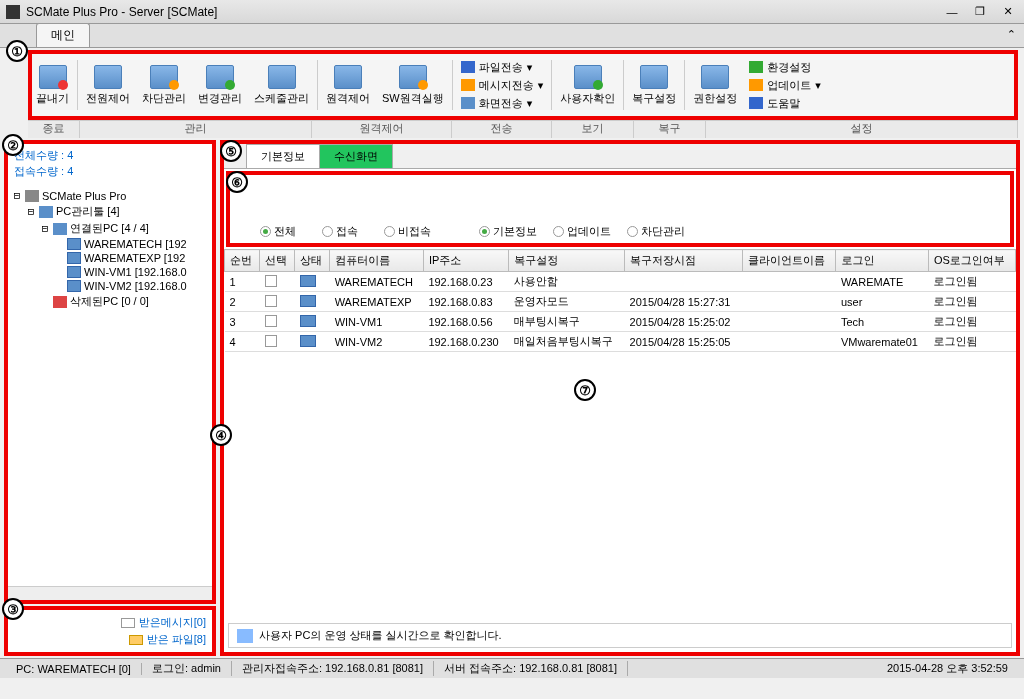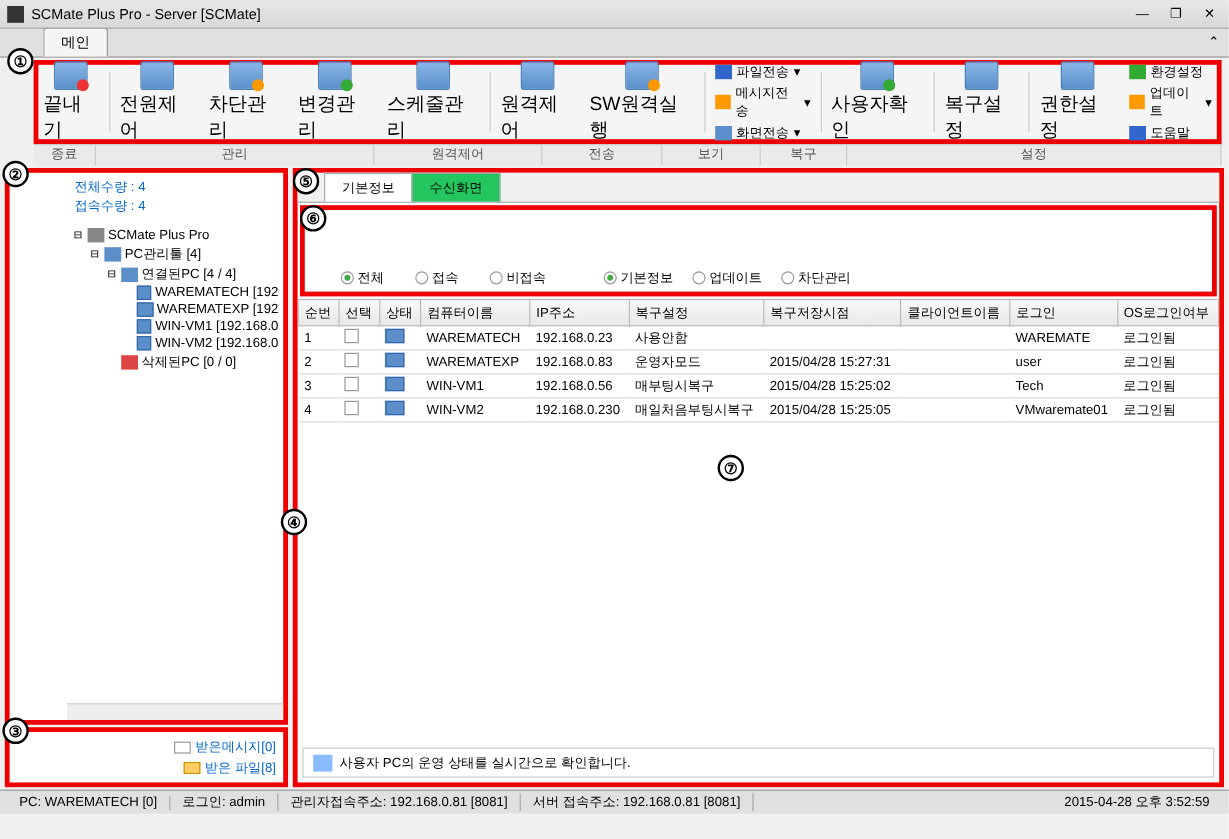--- a/index.html
+++ b/index.html
@@ -19,38 +19,38 @@
 
 
 .ribbon-wrap { position: relative; }
 .ribbon { background: #f5f5f5; display: flex; height: 70px; border: 4px solid #e00; margin: 2px 6px 0 28px; position: relative; }
 .ribbon-items { display: flex; gap: 4px; flex: 1; align-items: center; }
 .ribbon-item { display: flex; flex-direction: column; align-items: center; gap: 2px; cursor: pointer; padding: 2px 4px; }
 .ribbon-item .icon { width: 28px; height: 24px; background: linear-gradient(#89b7e8, #5a8fc9); border: 1px solid #4a7fb9; border-radius: 2px; position: relative; }
 .ribbon-item .icon.red::after { content: ""; position: absolute; right: -2px; bottom: -2px; width: 10px; height: 10px; background: #e33; border-radius: 50%; }
 .ribbon-item .icon.green::after { content: ""; position: absolute; right: -2px; bottom: -2px; width: 10px; height: 10px; background: #3a3; border-radius: 50%; }
 .ribbon-item .icon.orange::after { content: ""; position: absolute; right: -2px; bottom: -2px; width: 10px; height: 10px; background: #f90; border-radius: 50%; }
-.ribbon-label { font-size: 16px; }
+.ribbon-label { font-size: 11px; }
 .small-items { display: flex; flex-direction: column; gap: 1px; justify-content: center; }
 .small-item { display: flex; align-items: center; gap: 4px; font-size: 11px; cursor: pointer; padding: 1px 4px; }
 .small-item .sicon { width: 14px; height: 12px; background: #5a8fc9; display: inline-block; }
 .small-item .sicon.green { background: #3a3; }
 .small-item .sicon.orange { background: #f90; }
 .small-item .sicon.blue { background: #36c; }
 
 
 .ribbon-footers { display: flex; background: #eaeaea; height: 18px; margin: 0 6px 0 28px; font-size: 11px; color: #555; border-top: 1px solid #ccc; }
 .footer-label { text-align: center; border-right: 1px solid #ccc; }
 
 
 .callout { position: absolute; width: 22px; height: 22px; border: 2px solid #000; border-radius: 50%; background: #fff; display: flex; align-items: center; justify-content: center; font-weight: bold; font-size: 13px; z-index: 10; }
 
 
 .content { display: flex; height: 516px; margin: 2px 4px; gap: 4px; }
-.left-pane { width: 236px; display: flex; flex-direction: column; border: 4px solid #e00; background: #fff; padding-left: 48px; }
+.left-pane { width: 212px; display: flex; flex-direction: column; border: 4px solid #e00; background: #fff; }
 .counts { padding: 4px 6px; color: #0066cc; font-size: 12px; }
 .counts div { margin-bottom: 1px; }
 .tree { flex: 1; padding: 4px; overflow: auto; }
 .tree-node { display: flex; align-items: center; gap: 3px; padding: 1px 0; white-space: nowrap; }
 .tree-node .exp { width: 10px; text-align: center; cursor: pointer; font-family: monospace; }
 .tree-node .ticon { width: 14px; height: 12px; display: inline-block; }
 .tree-node .ticon.server { background: #888; }
 .tree-node .ticon.folder { background: #5a8fc9; }
 .tree-node .ticon.pc { background: #5a8fc9; border: 1px solid #36a; }
 .tree-node .ticon.deleted { background: #d44; }

